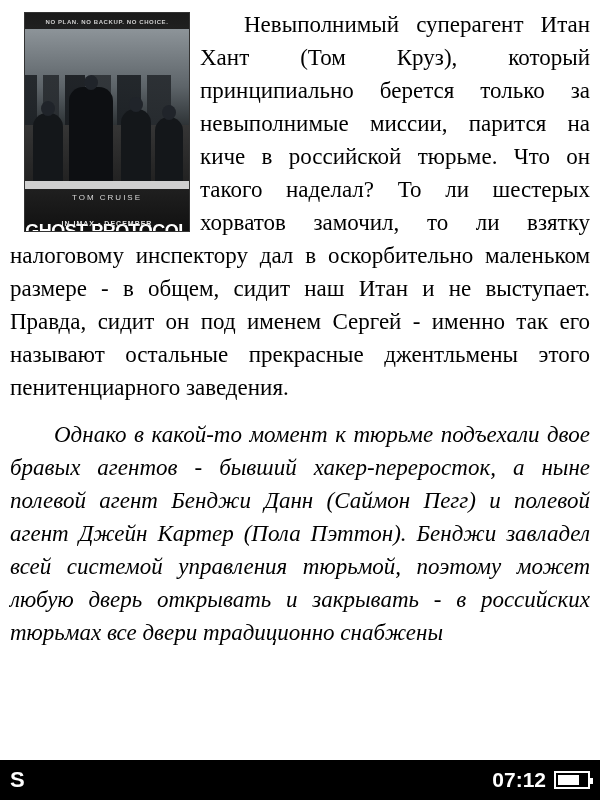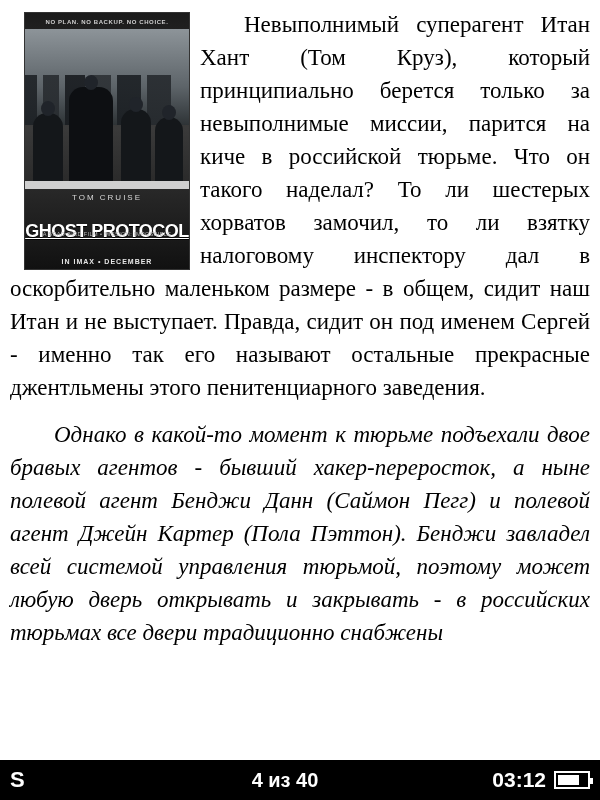--- a/index.html
+++ b/index.html
@@ -26,21 +26,21 @@
     left: 0;
     width: 600px;
     height: 760px;
     box-sizing: border-box;
     padding: 8px 10px 0 10px;
     overflow: hidden;
   }
   .cover {
     float: left;
     width: 166px;
-    height: 258px;
+    height: 220px;
     margin: 4px 10px 2px 14px;
     background: linear-gradient(#1b1b1b, #3a3a3a 45%, #111 100%);
     border: 1px solid #333;
     box-sizing: border-box;
     position: relative;
     overflow: hidden;
   }
   .cover .tagline {
     position: absolute;
     top: 6px;
@@ -254,22 +254,21 @@
       <div class="imax">IN IMAX  •  DECEMBER</div>
     </div>
 
     <p class="para">Невыполнимый суперагент Итан Хант (Том Круз), который принципиально берется только за невыполнимые миссии, парится на киче в российской тюрьме. Что он такого наделал? То ли шестерых хорватов замочил, то ли взятку налоговому инспектору дал в оскорбительно маленьком размере - в общем, сидит наш Итан и не выступает. Правда, сидит он под именем Сергей - именно так его называют остальные прекрасные джентльмены этого пенитенциарного заведения.</p>
     <p class="para second">Однако в какой-то момент к тюрьме подъехали двое бравых агентов - бывший хакер-переросток, а ныне полевой агент Бенджи Данн (Саймон Пегг) и полевой агент Джейн Картер (Пола Пэттон). Бенджи завладел всей системой управления тюрьмой, поэтому может любую дверь открывать и закрывать - в российских тюрьмах все двери традиционно снабжены</p>
 
   </div>
 
   <div class="statusbar">
     <div class="left">S</div>
-    <div class="center">4 из 40</div>
     <div class="right">
-      <div class="clock">03:12</div>
+      <div class="clock">07:12</div>
       <div class="battery">
         <div class="fill" id="battery-fill" style="width: 75%;"></div>
       </div>
     </div>
   </div>
 
 </div>
 
 </body></html>

